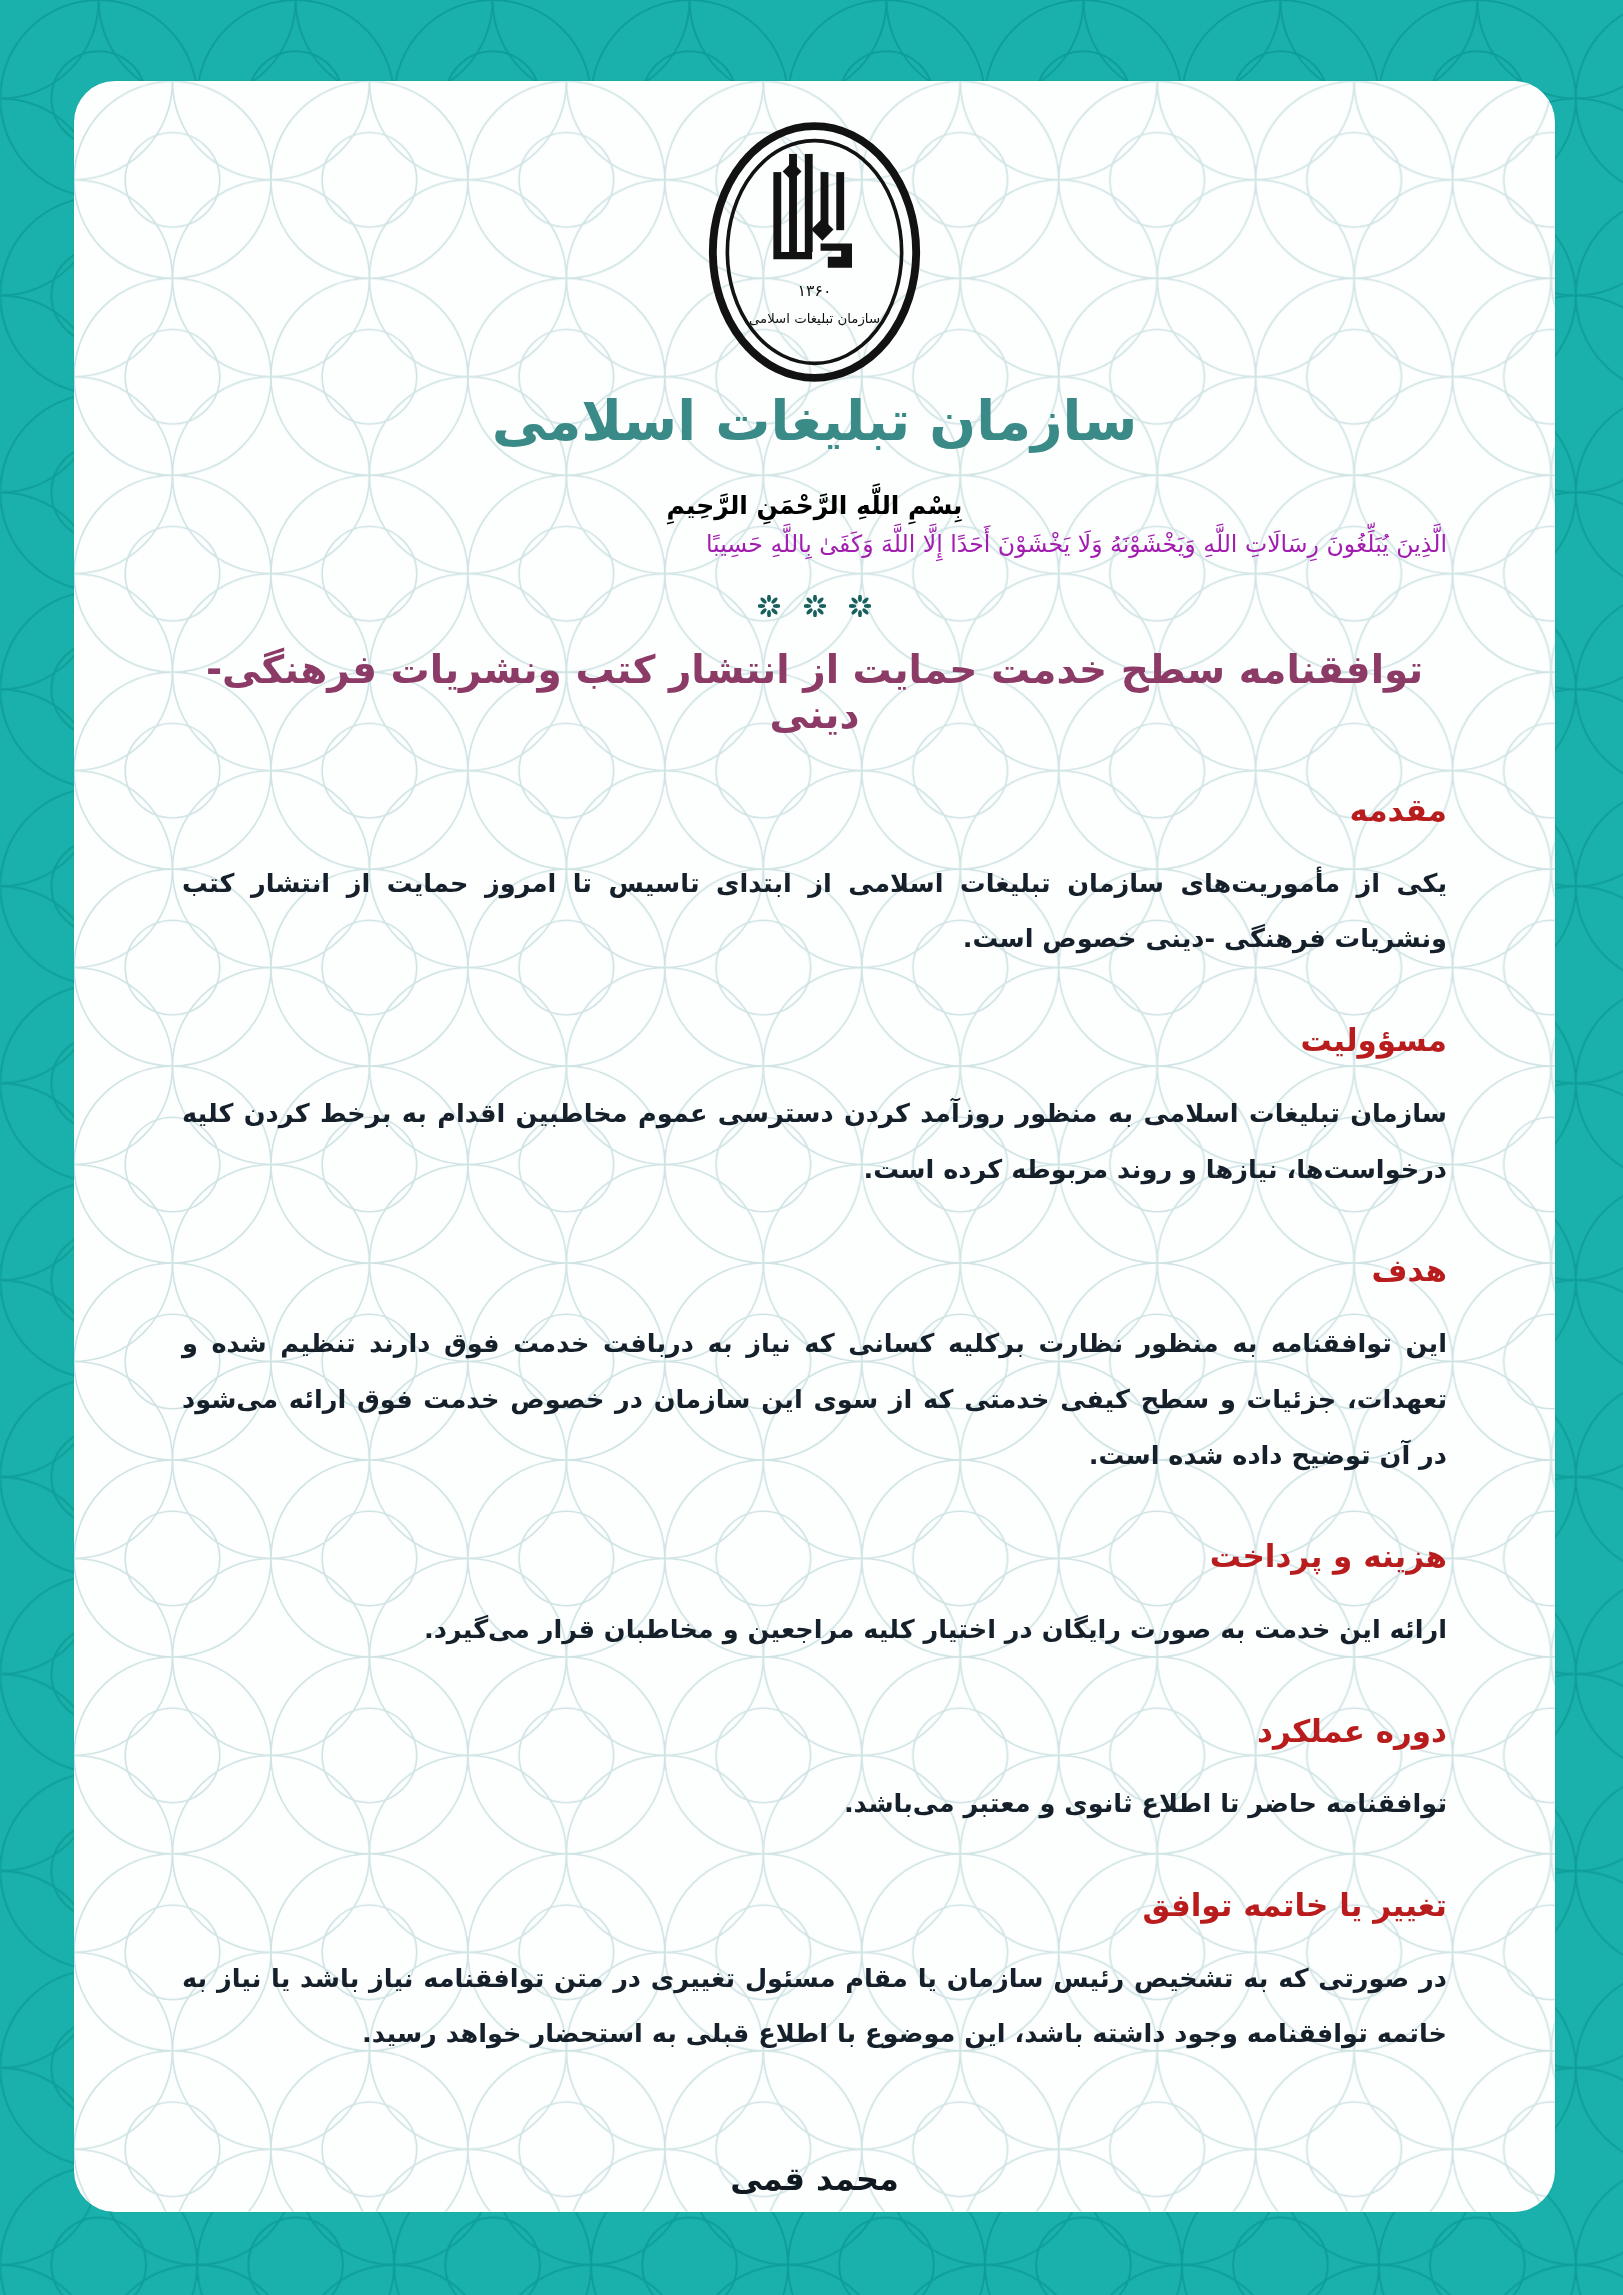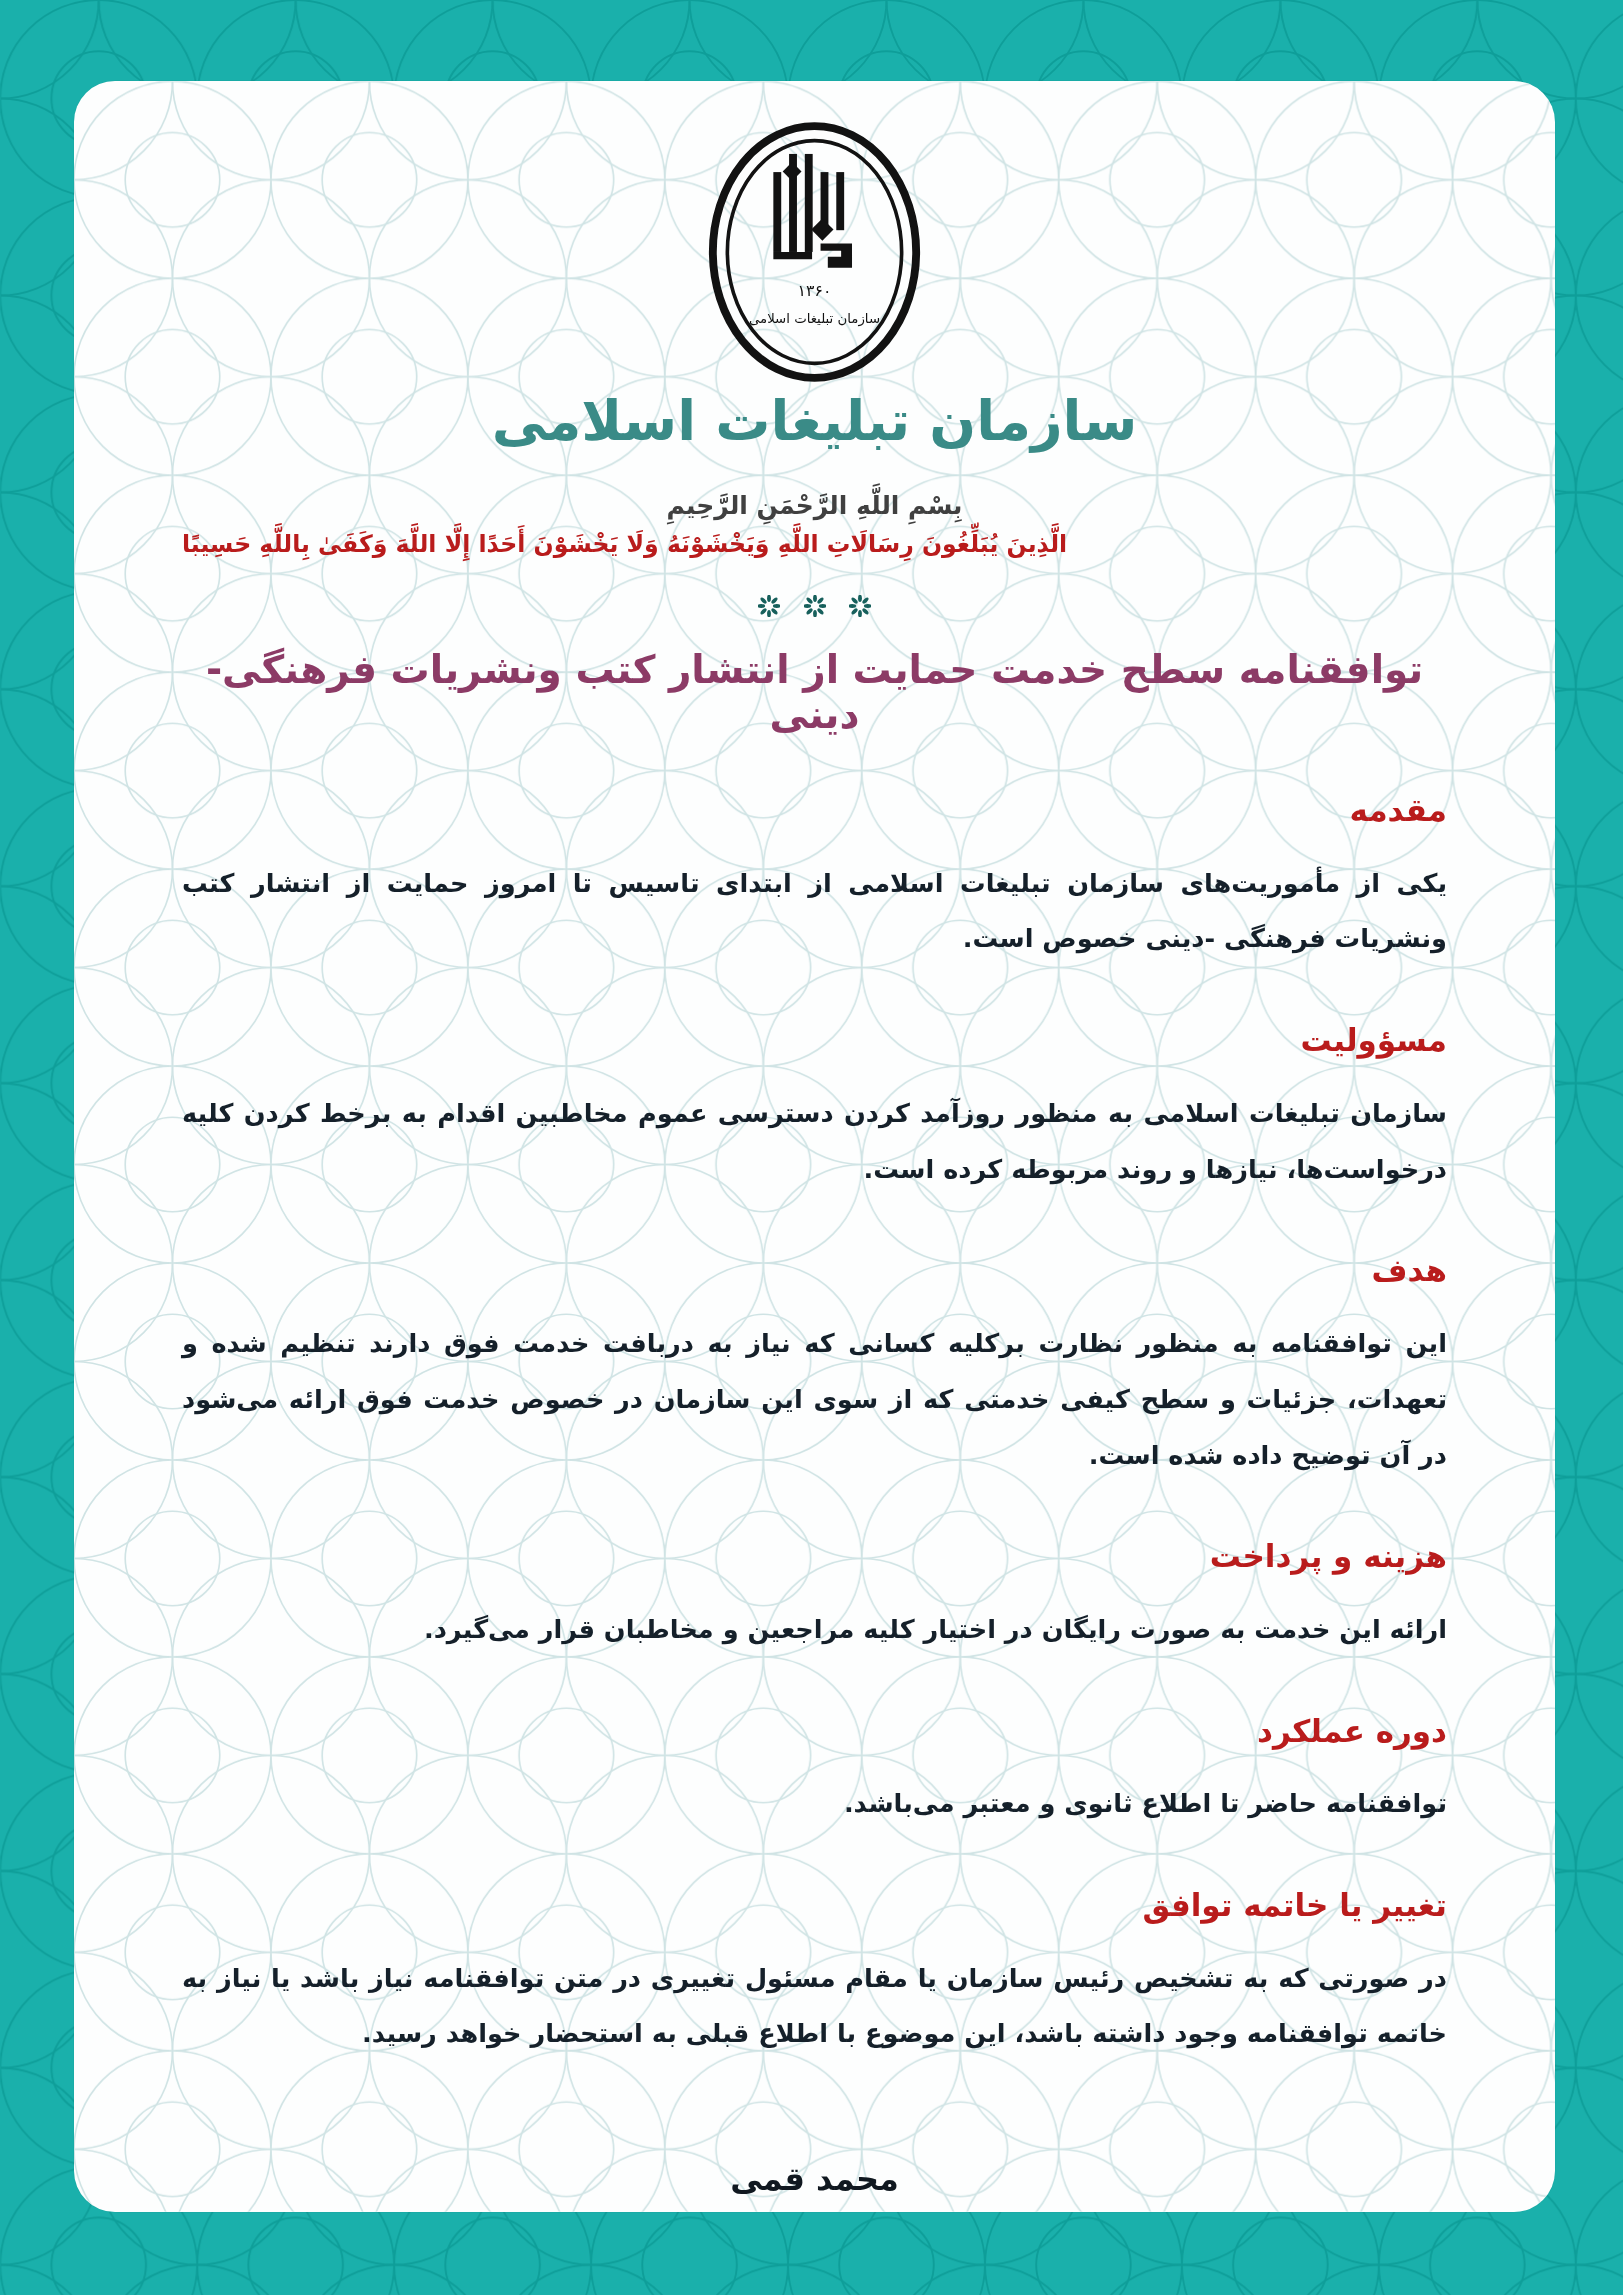--- a/index.html
+++ b/index.html
@@ -17,24 +17,24 @@
   .content{
     position:relative;z-index:2;direction:rtl;
     padding:23.6px 108px 0 108px;
   }
   .logo-wrap{text-align:center;margin-top:9.2px;}
   .calligraphy{
     text-align:center;color:#3a8b87;font-size:55px;font-weight:bold;
     margin-top:-9.2px;letter-spacing:0.7px;
   }
   .bismillah{
-    text-align:center;color:#404040;font-size:25px;font-weight:bold;margin-top:38px;
+    text-align:center;color:#000000;font-size:25px;font-weight:bold;margin-top:38px;
   }
   .verse{
-    text-align:left;color:#b91c1c;font-size:23.6px;font-weight:bold;margin-top:10.5px;
+    text-align:right;color:#a21caf;font-size:23.6px;font-weight:normal;margin-top:10.5px;
   }
   .separator{
     text-align:center;margin-top:37px;display:flex;justify-content:center;gap:23.6px;
   }
   .doc-title{
     text-align:center;color:#8c3b66;font-size:39px;font-weight:bold;margin-top:30px;
     letter-spacing:-0.7px;
   }
   .section{margin-top:55px;}
   .section-heading{

